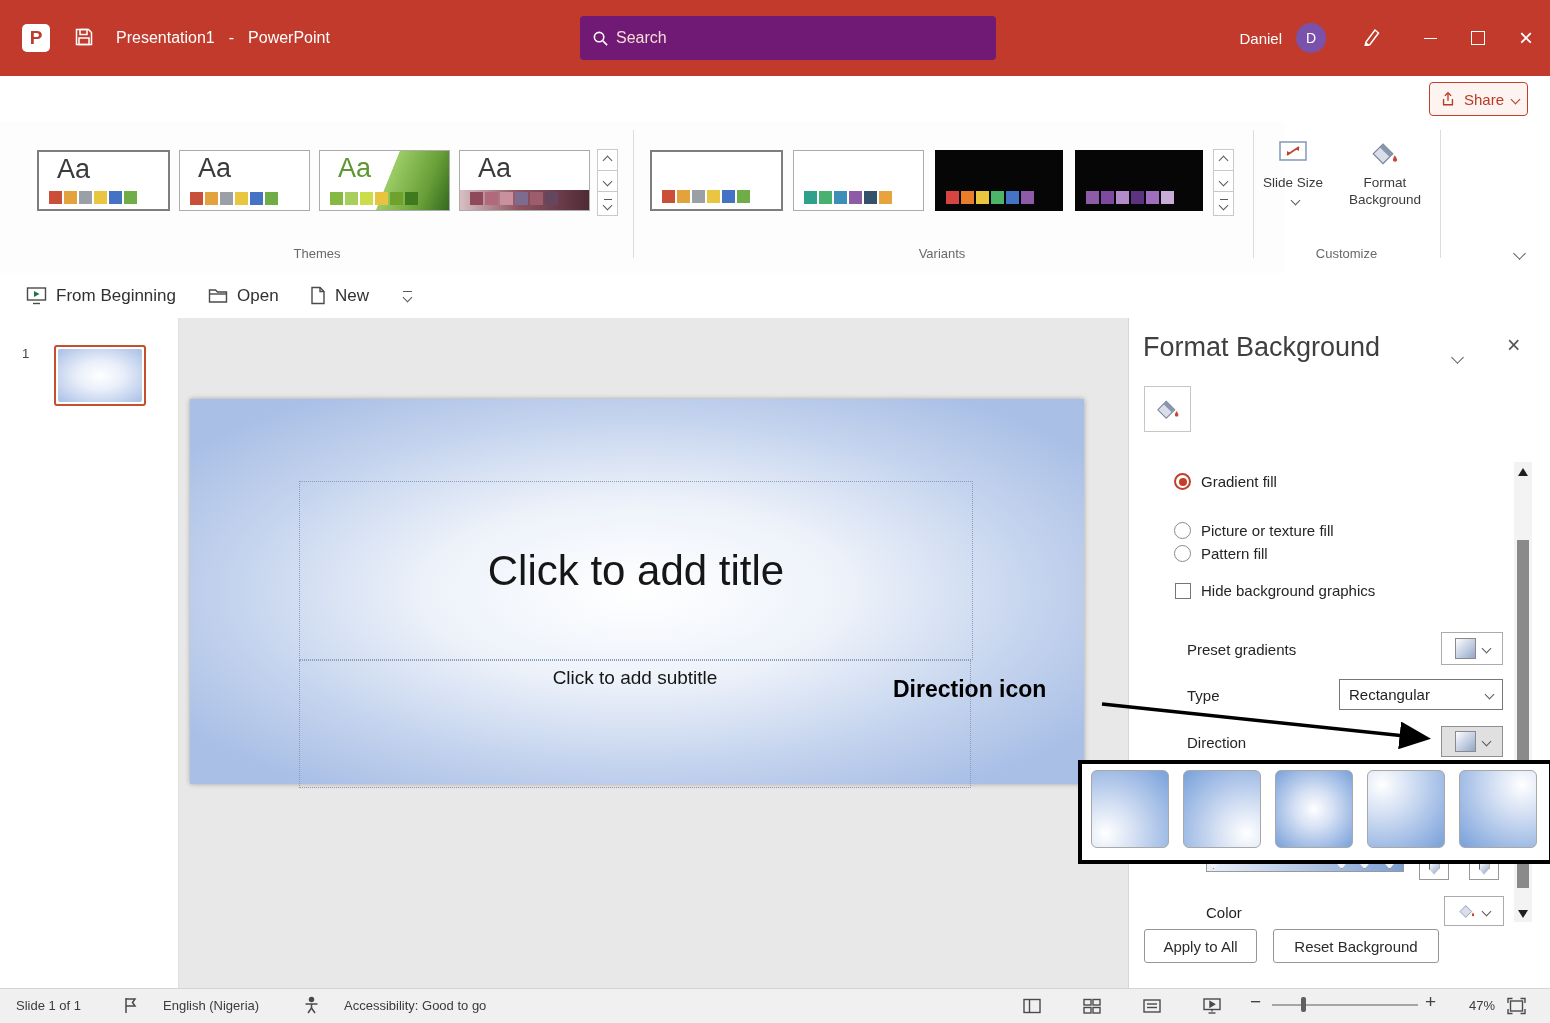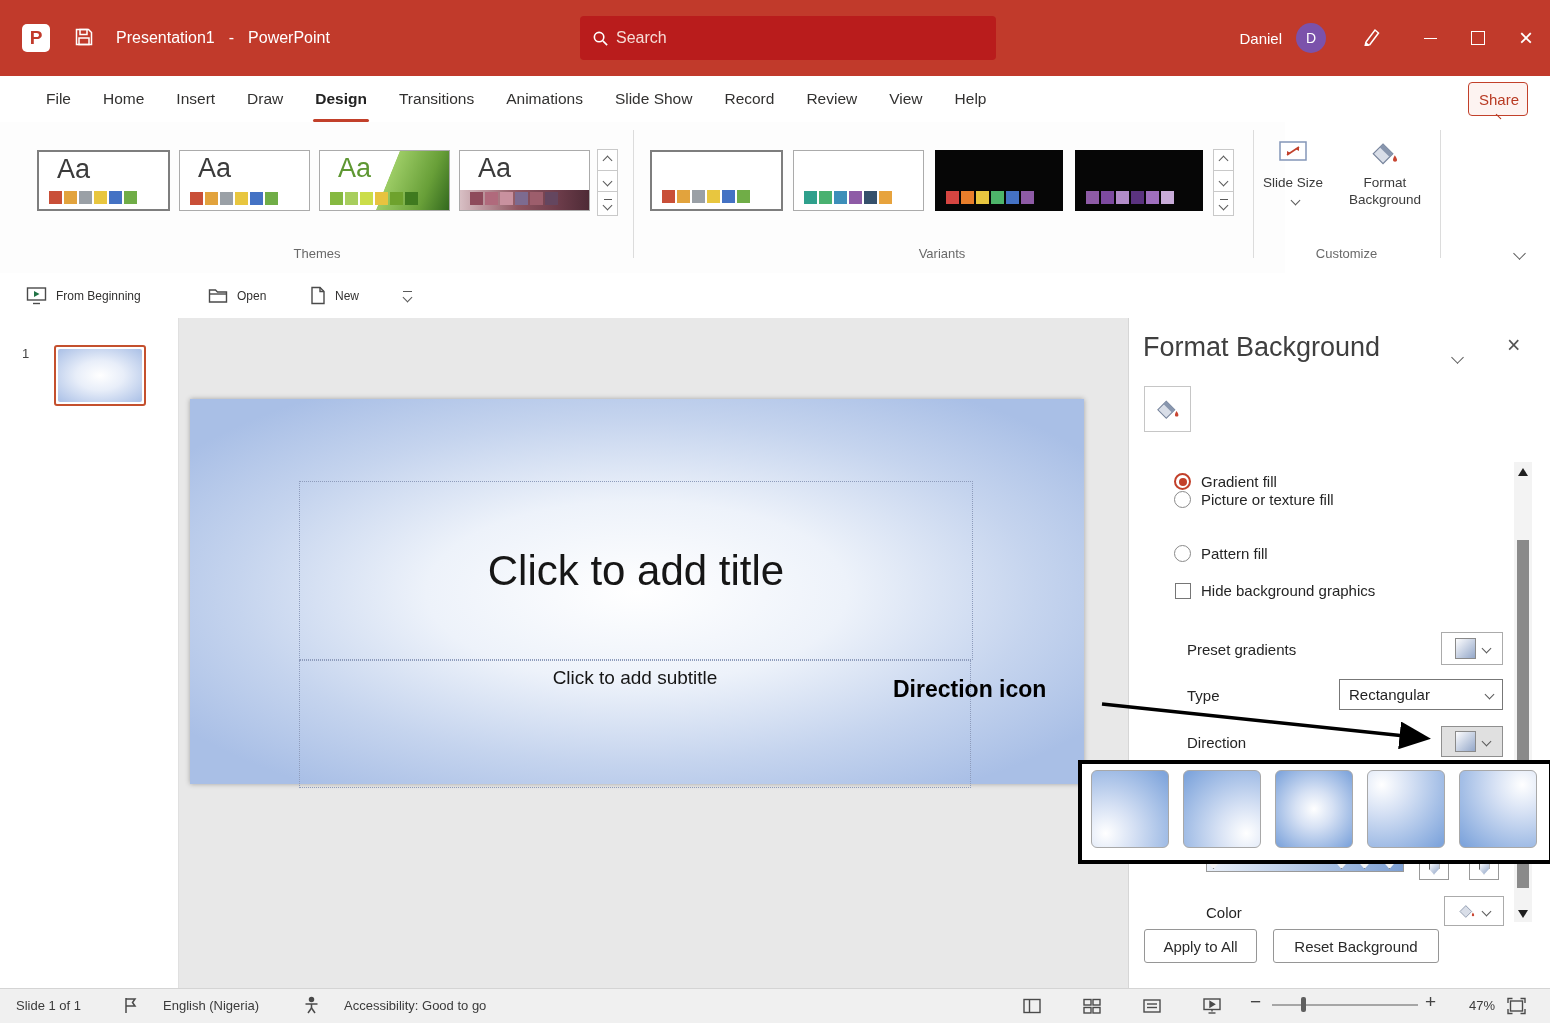--- a/index.html
+++ b/index.html
@@ -6,41 +6,41 @@
   #stage{position:relative;width:1550px;height:1023px;overflow:hidden;background:#fff;
          font-family:"Liberation Sans",sans-serif;color:#323130;}
 
   
   .titlebar{position:absolute;left:0;top:0;width:1550px;height:76px;background:#C13A2B;display:flex;align-items:center;}
   .pp-logo{position:absolute;left:22px;top:24px;width:28px;height:28px;border-radius:5px;background:#fff;
            color:#C13A2B;font-weight:bold;font-size:19px;display:flex;align-items:center;justify-content:center;}
   .tb-save{position:absolute;left:74px;top:27px;}
   .tb-title{position:absolute;left:116px;top:0;height:76px;display:flex;align-items:center;gap:14px;
             color:#fff;font-size:16px;}
-  .tb-search{position:absolute;left:580px;top:16px;width:416px;height:44px;background:#b91c1c;border-radius:4px;
+  .tb-search{position:absolute;left:580px;top:16px;width:416px;height:44px;background:#701a75;border-radius:4px;
              display:flex;align-items:center;gap:12px;padding-left:36px;box-sizing:border-box;color:#F6DCD6;font-size:16px;cursor:text;}
   .tb-right{position:absolute;right:0;top:0;height:76px;display:flex;align-items:center;}
   .tb-user{color:#fff;font-size:15px;margin-right:14px;}
   .tb-avatar{width:30px;height:30px;border-radius:50%;background:#7B52AB;color:#fff;font-size:14px;
              display:flex;align-items:center;justify-content:center;margin-right:36px;}
   .tb-pen{margin-right:24px;}
   .wc{width:48px;height:76px;display:flex;align-items:center;justify-content:center;color:#fff;cursor:default;}
   .wc .dash{width:13px;border-top:1.6px solid #fff;display:block;}
   .wc .sq{width:12px;height:12px;border:1.6px solid #fff;display:block;}
   .wc.close{font-size:24px;font-weight:300;}
 
   
   .menubar{position:absolute;left:0;top:76px;width:1550px;height:46px;background:#fff;display:flex;align-items:stretch;}
   .tabs{display:flex;align-items:stretch;margin-left:30px;}
   .tab{position:relative;display:flex;align-items:center;padding:0 16px;font-size:15.5px;color:#323130;cursor:pointer;}
   .tab.active{font-weight:bold;color:#232323;}
   .tab.active::after{content:"";position:absolute;left:14px;right:14px;bottom:0;height:3px;background:#C2402A;border-radius:2px;}
   .share-btn{position:absolute;right:22px;top:6px;height:32px;display:flex;align-items:center;gap:8px;
              border:1px solid #C2402A;border-radius:4px;background:#FDF3F1;color:#B83A23;font-size:15px;
-             padding:0 8px 0 10px;cursor:pointer;flex-direction:column;}
+             padding:0 8px 0 10px;cursor:pointer;}
   .share-btn .chev{border-color:#B83A23;}
 
   
   .ribbon{position:absolute;left:0;top:122px;width:1285px;height:151px;background:#FDFDFD;border-bottom:1px solid #DCDCDC;}
   .tcard{position:absolute;top:28px;height:61px;background:#fff;border:1px solid #ABABAB;cursor:pointer;box-sizing:border-box;}
   .tcard.selected{border:2px solid #7E7E7E;}
   .tcard .aa{position:absolute;left:18px;top:2px;font-size:27px;color:#3b3b3b;}
   .tcard .swrow{position:absolute;left:10px;bottom:5px;display:flex;gap:2px;z-index:2;}
   .sw{width:13px;height:13px;}
   .tcard.g3{background:linear-gradient(112deg,#ffffff 52%,#9CCC65 52.5%,#689F38 80%,#33691E 100%);}
@@ -63,21 +63,21 @@
   .biglabel .chev{margin-left:4px;}
   .collapse{position:absolute;left:1511px;top:118px;cursor:pointer;padding:4px;}
 
   .chev{display:inline-block;width:6px;height:6px;border-right:1.6px solid #5a5a5a;border-bottom:1.6px solid #5a5a5a;
         transform:rotate(45deg);vertical-align:middle;}
   .chev.up{transform:rotate(225deg);}
   .chev.lg{width:8px;height:8px;}
 
   
   .quickbar{position:absolute;left:0;top:273px;width:1550px;height:45px;background:#fff;border-bottom:1px solid #DCDCDC;}
-  .qitem{position:absolute;top:0;height:45px;display:flex;align-items:center;gap:9px;font-size:12px;color:#323130;cursor:pointer;}
+  .qitem{position:absolute;top:0;height:45px;display:flex;align-items:center;gap:9px;font-size:17px;color:#323130;cursor:pointer;}
 
   
   .workspace{position:absolute;left:0;top:318px;width:1129px;height:670px;background:#E8E8E8;}
   .thumbs{position:absolute;left:0;top:0;width:178px;height:670px;background:#fff;border-right:1px solid #E0E0E0;}
   .thumbnum{position:absolute;left:22px;top:28px;font-size:13px;color:#444;}
   .thumb{position:absolute;left:54px;top:27px;width:84px;height:53px;border:2px solid #C4502E;border-radius:3px;
          background:#fff;padding:2px;cursor:pointer;}
   .thumb .mini{width:100%;height:100%;border-radius:2px;
          background:radial-gradient(ellipse at 50% 50%,#ffffff 0%,#E8EEF9 40%,#A9BFE6 100%);}
   .slide{position:absolute;left:190px;top:81px;width:894px;height:385px;box-shadow:0 0 5px rgba(0,0,0,.3);
@@ -186,34 +186,20 @@
           <span class="dash"></span>
         </div>
       <div class="wc">
           <span class="sq"></span>
         </div>
       <div class="wc close">×</div>
     </div>
   </div>
 
   <div class="menubar">
-    <div class="tabs">
-      <div class="tab">File</div>
-      <div class="tab">Home</div>
-      <div class="tab">Insert</div>
-      <div class="tab">Draw</div>
-      <div class="tab active">Design</div>
-      <div class="tab">Transitions</div>
-      <div class="tab">Animations</div>
-      <div class="tab">Slide Show</div>
-      <div class="tab">Record</div>
-      <div class="tab">Review</div>
-      <div class="tab">View</div>
-      <div class="tab">Help</div>
-    </div>
     <div class="share-btn">
       <svg width="16" height="16" viewBox="0 0 18 18" fill="none" stroke="#B83A23" stroke-width="1.5">
         <path d="M4 9 v6.5 h10 V9"></path>
           <line x1="9" y1="2.5" x2="9" y2="11"></line>
           <polyline points="5.5,5.5 9,2 12.5,5.5"></polyline>
       </svg>
       <span>Share</span>
       <span class="chev"></span>
     </div>
   </div>
@@ -414,21 +400,21 @@
             <rect x="6" y="8" width="12" height="4" fill="#8896AE"></rect>
           </g>
         <path d="M21.5 15 c2.5 3.5 2.5 5.5 0.2 5.5 c-2.3 0 -2.3 -2 -0.2 -5.5" fill="#C84632"></path>
       </svg>
     </div>
 
     <div class="optrow" style="top:155px;">
       <span class="radio sel"></span>
       <span>Gradient fill</span>
     </div>
-    <div class="optrow" style="top:173px;align-items:center;">
+    <div class="optrow" style="top:204px;align-items:center;">
       <span class="radio"></span>
       <span>Picture or texture fill</span>
     </div>
     <div class="optrow" style="top:227px;">
       <span class="radio"></span>
       <span>Pattern fill</span>
     </div>
     <div class="optrow" style="top:264px;left:46px;">
       <span class="cbox"></span>
       <span>Hide background graphics</span>

